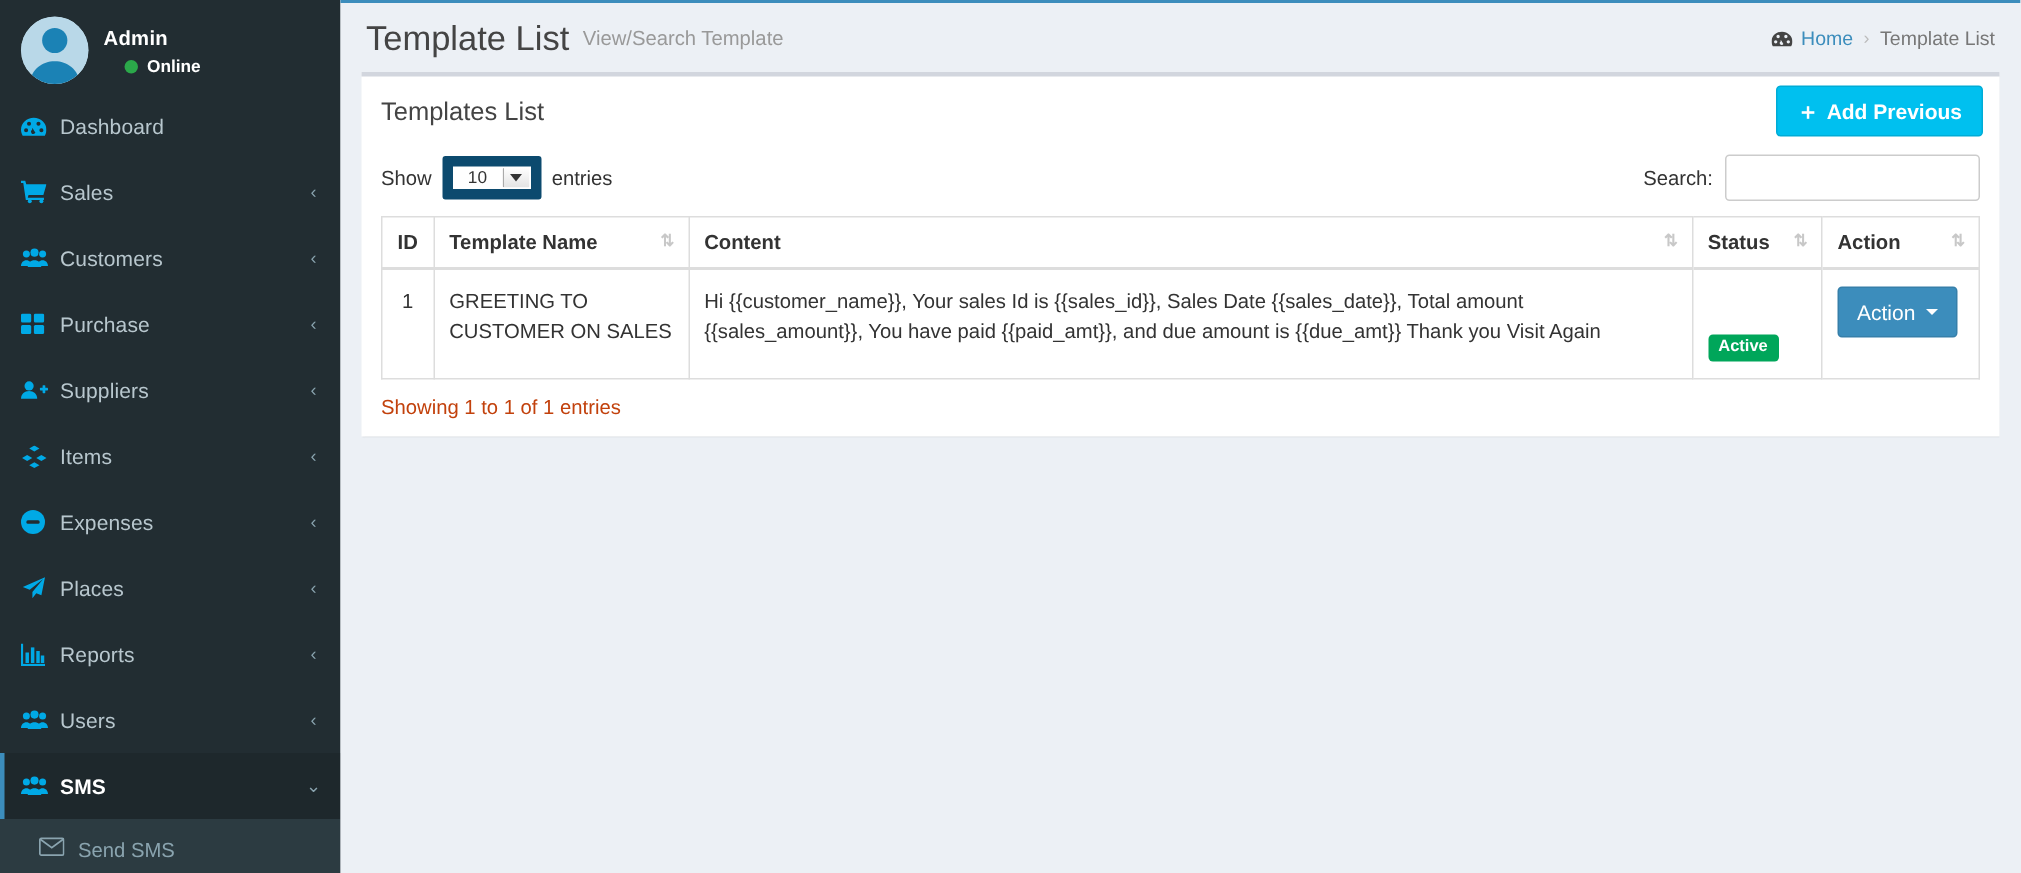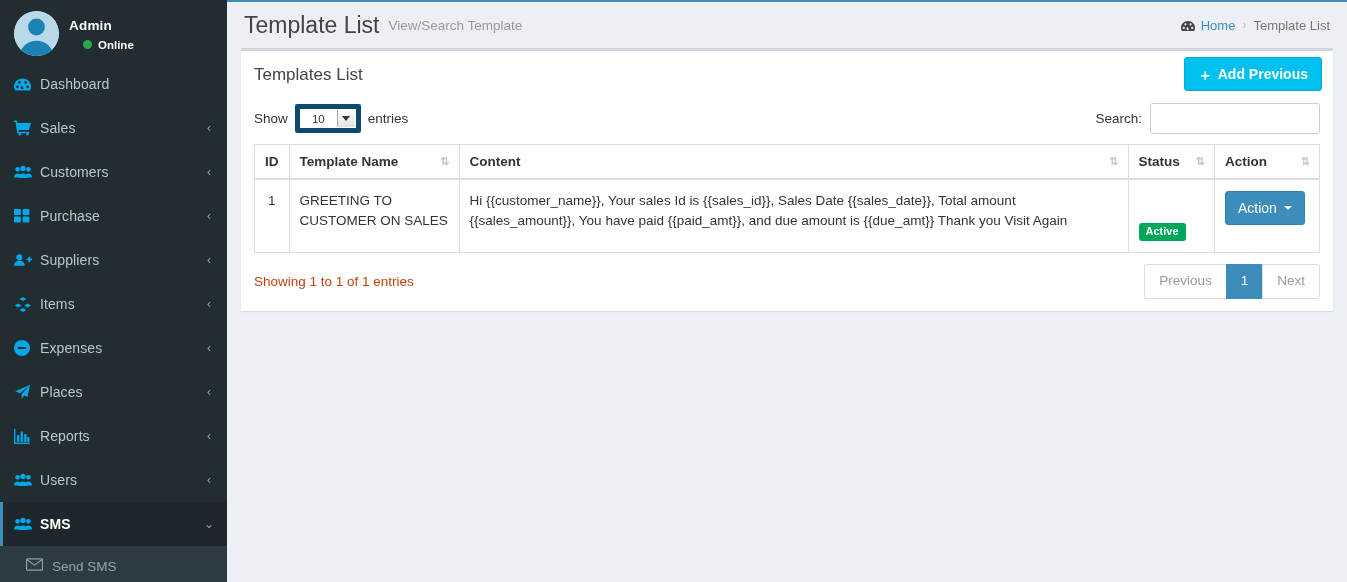--- a/index.html
+++ b/index.html
@@ -153,21 +153,21 @@
 
   .box-body { padding: 0 13px 9px 13px; }
 
   .dt-top {
     display: flex; align-items: center; justify-content: space-between;
     padding: 4px 0 10px 0;
   }
   .dt-length { display: flex; align-items: center; gap: 7px; font-size: 13.5px; color: #333; }
   .dt-select {
     width: 66px; height: 29px;
-    border: 5px solid #0c4a6e;
+    border: 7px solid #0c4a6e;
     background: #fff;
     display: flex; align-items: stretch;
     border-radius: 2px;
     cursor: pointer;
     overflow: hidden;
   }
   .dt-select .sel-value {
     flex: 1; display: flex; align-items: center; justify-content: center;
     font-size: 11.5px; color: #333;
   }
@@ -557,23 +557,18 @@
                   <span>Action</span>
                   <i class="caret-white"></i>
                 </button>
               </td>
             </tr>
           </tbody>
         </table>
 
         <div class="dt-bottom">
           <div class="dt-info">Showing 1 to 1 of 1 entries</div>
-          <div class="pagination">
-            <button class="page-btn">Previous</button>
-            <button class="page-btn active">1</button>
-            <button class="page-btn">Next</button>
-          </div>
         </div>
 
       </div>
     </div>
   </section>
 </div>
 
 </body></html>

